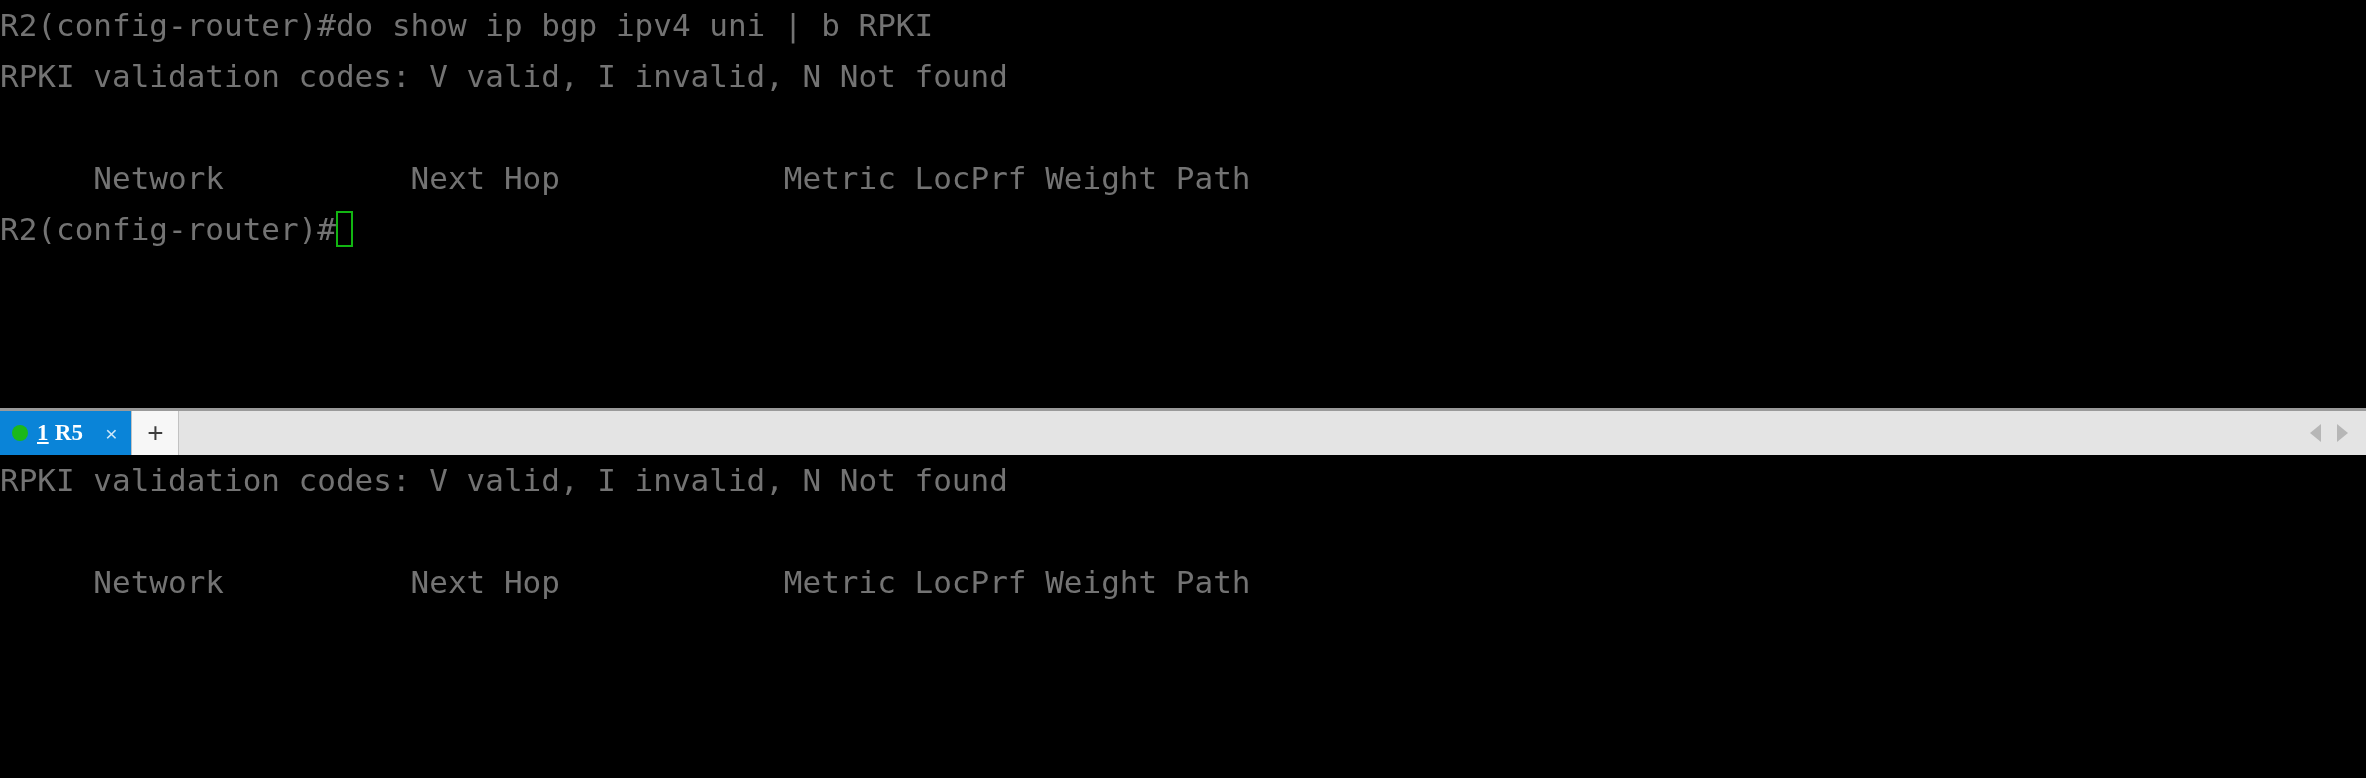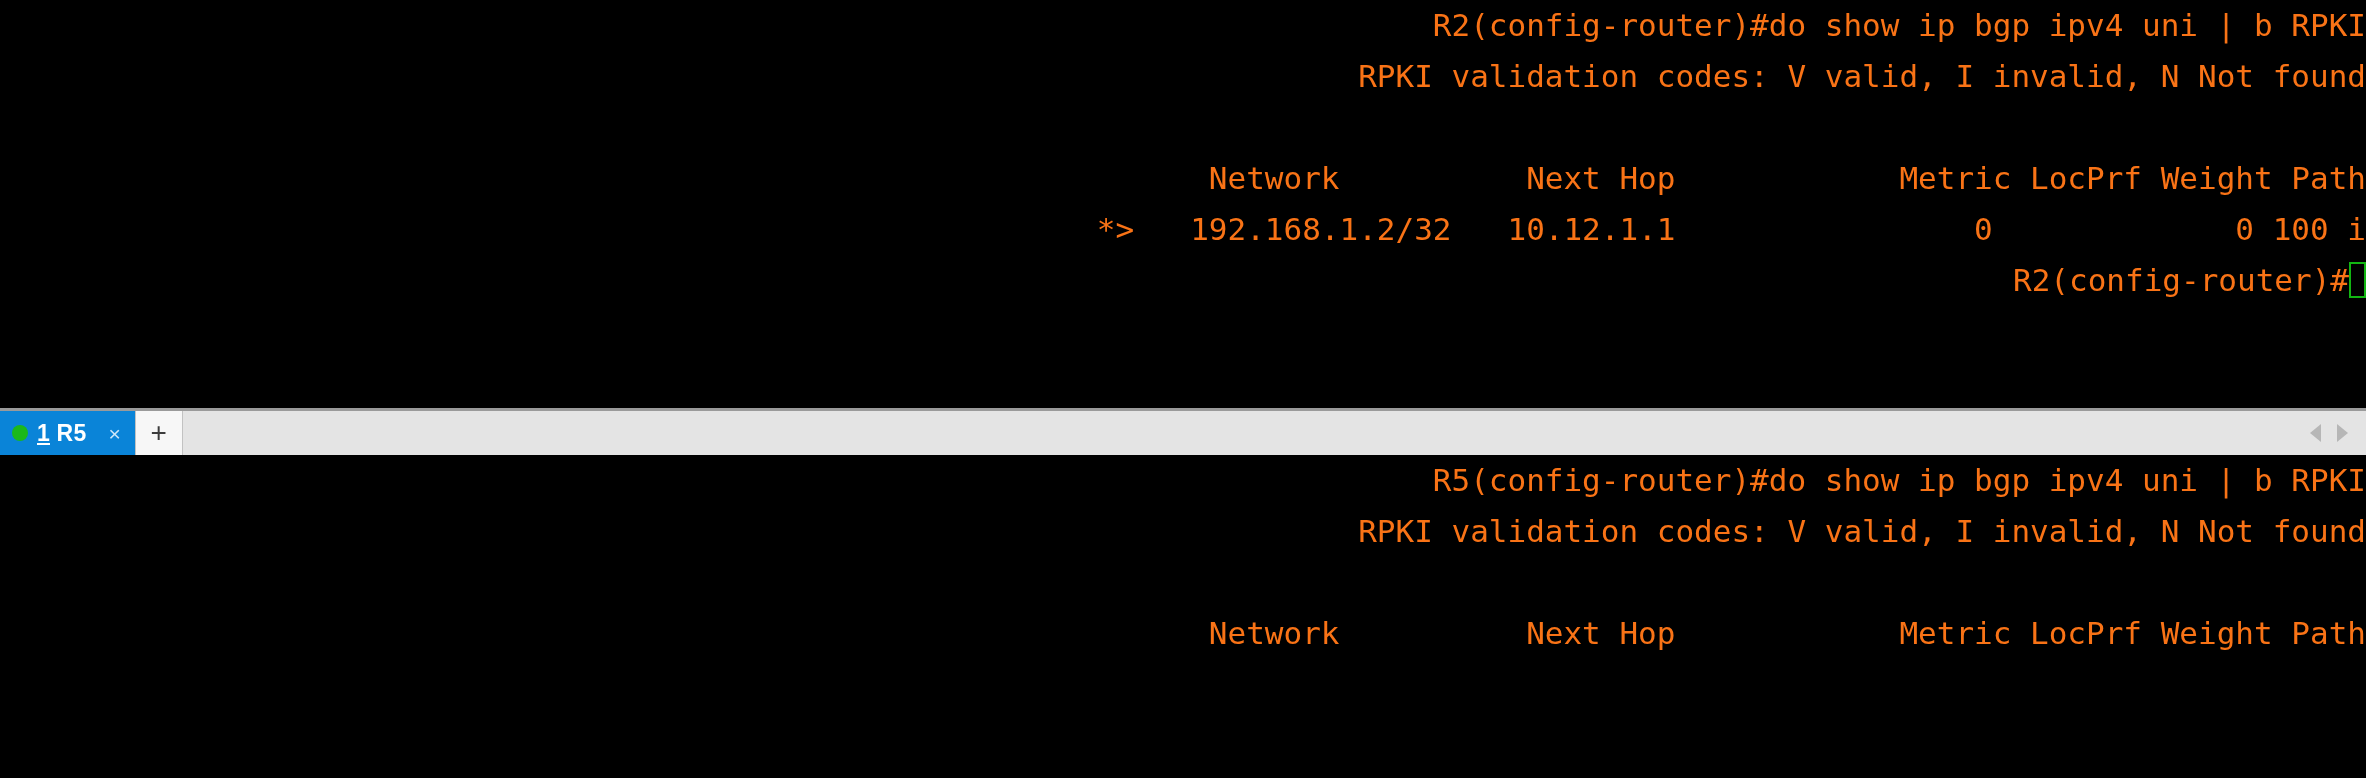--- a/index.html
+++ b/index.html
@@ -17,28 +17,27 @@
     width: 2366px;
     height: 778px;
     display: flex;
     flex-direction: column;
     background: #000000;
   }
 
   
   .terminal {
     background: #000000;
-    color: #f97316;
+    color: #737373;
     font-family: "DejaVu Sans Mono", "Liberation Mono", monospace;
     font-size: 31px;
     line-height: 51px;
     letter-spacing: 0px;
     overflow: hidden;
     box-sizing: border-box;
-    text-align: right;
   }
 
   .terminal-top {
     height: 408px;
     padding: 0px 0 0 0;
   }
 
   .terminal-bottom {
     flex: 1 1 auto;
     padding: 0;
@@ -98,20 +97,21 @@
     flex: 0 0 auto;
     margin-right: 9px;
   }
 
   .tab-label {
     font-size: 23px;
     font-weight: bold;
     color: #ffffff;
     white-space: nowrap;
     letter-spacing: 0.2px;
+    font-family: Liberation Serif, serif;
   }
 
   .tab-label .mnemonic {
     text-decoration: underline;
   }
 
   .tab-close {
     margin-left: 18px;
     font-size: 21px;
     color: #cfe7f8;
@@ -163,21 +163,20 @@
 </head>
 <body>
 
 <div id="app">
 
   <div class="terminal terminal-top">
     <span class="term-line">R2(config-router)#do show ip bgp ipv4 uni | b RPKI</span>
     <span class="term-line">RPKI validation codes: V valid, I invalid, N Not found</span>
     <span class="term-line blank"></span>
     <span class="term-line">     Network          Next Hop            Metric LocPrf Weight Path</span>
-    <span class="term-line"> *&gt;   192.168.1.2/32   10.12.1.1                0             0 100 i</span>
     <span class="term-line"><span>R2(config-router)#</span><span class="cursor-block"></span></span>
   </div>
 
   <div class="tabbar">
 
     <div class="tab">
       <span class="tab-status-dot"></span>
       <span class="tab-label"><span class="mnemonic">1</span><span>&nbsp;</span><span>R5</span></span>
       <span class="tab-close">×</span>
     </div>
@@ -186,19 +185,18 @@
 
     <div class="tabbar-spacer"></div>
 
     <div class="tab-scrollers">
       <span class="scroll-arrow left"></span>
       <span class="scroll-arrow right"></span>
     </div>
   </div>
 
   <div class="terminal terminal-bottom">
-    <span class="term-line">R5(config-router)#do show ip bgp ipv4 uni | b RPKI</span>
     <span class="term-line">RPKI validation codes: V valid, I invalid, N Not found</span>
     <span class="term-line blank"></span>
     <span class="term-line">     Network          Next Hop            Metric LocPrf Weight Path</span>
   </div>
 
 </div>
 
 </body></html>

